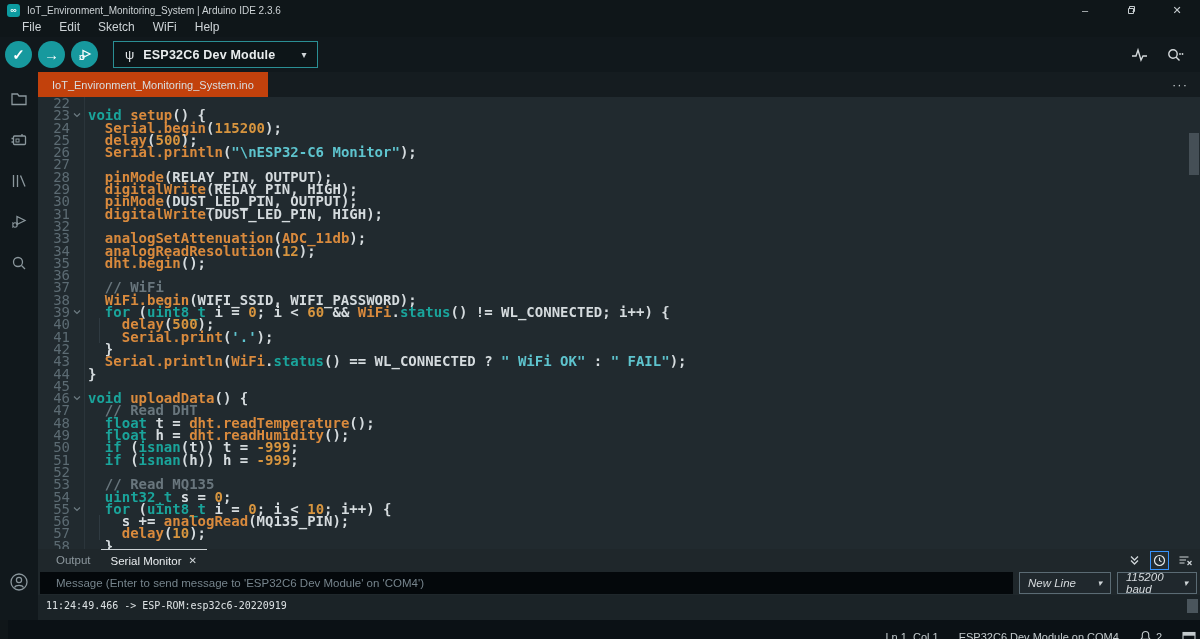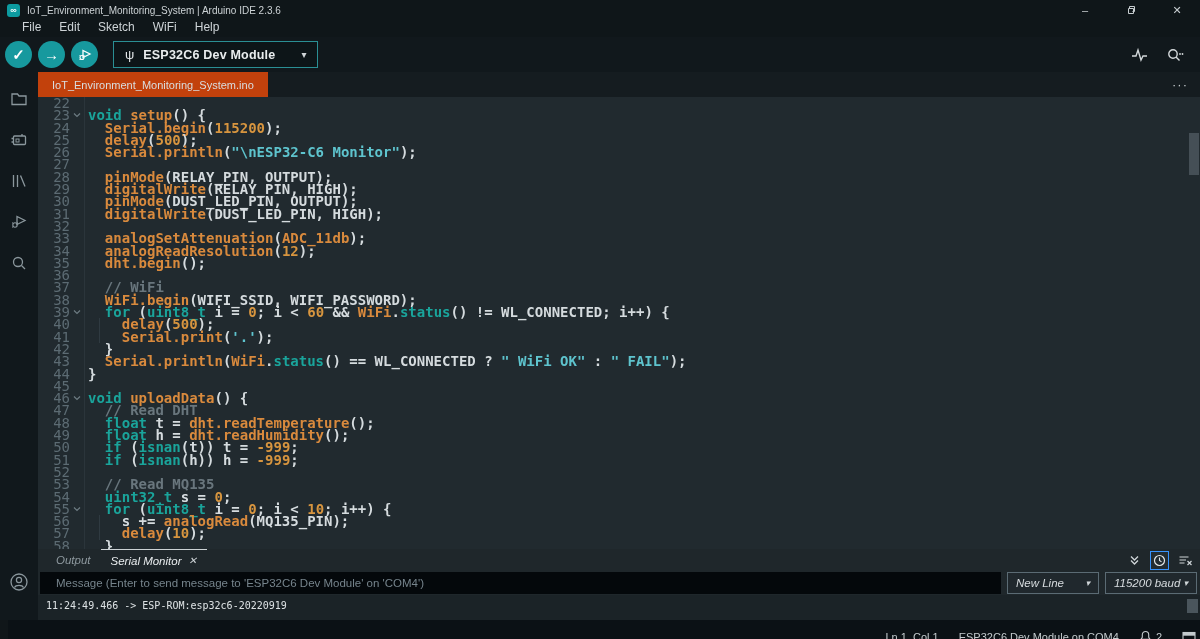--- a/index.html
+++ b/index.html
@@ -58,21 +58,21 @@
   .code{ padding-left:3px; white-space:pre; font-weight:bold; color:#d5dbde; }
   .tok-k{ color:#1aa49b; } .tok-f{ color:#d98a3d; } .tok-n{ color:#d7953f;text-align:right; }
   .tok-s{ color:#5ec4ce; } .tok-c{ color:#69767d; } .tok-p{ color:#d5dbde; }
   .guide{ position:absolute; width:1px; background:#2f3a41; left:61px; }
   .g1{ top:221px; height:25px; } .g2{ top:418px; height:25px; }
   .v-scroll{ position:absolute; right:1px; top:36px; width:10px; height:42px; background:#454f56; }
 
   
   .panel{ height:71px; display:flex; flex-direction:column; }
   .panel-tabs{ height:22px; display:flex; align-items:stretch; background:#1f272b; }
-  .ptab{ display:flex; align-items:center; padding:0 10px; font-size:11.5px; gap:7px;font-style:italic; }
+  .ptab{ display:flex; align-items:center; padding:0 10px; font-size:11.5px; gap:7px; }
   .ptab.inactive{ color:#8d989e; margin-left:8px; }
   .ptab.active{ color:#e8ecee; border-top:1px solid #ccd2d5; }
   .ptab-close{ font-size:10px; color:#cfd5d8; }
   .panel-icons{ margin-left:auto; display:flex; align-items:center; gap:9px; margin-right:7px; }
   .clock-box{ width:19px; height:19px; border:1px solid #3794ff; background:#232c31;
               display:flex; align-items:center; justify-content:center; }
   .input-row{ height:24px; display:flex; align-items:center; background:#1f272b; padding:1px 3px 1px 2px; gap:6px; }
   .msg-input{ flex:1; height:22px; background:#04080b; border:none; outline:none;
               color:#76848c; font-size:11.5px; padding:0 16px;
               font-family:"Liberation Sans",sans-serif; }
@@ -440,21 +440,21 @@
               <path d="M9.5 7l4 4 M13.5 7l-4 4" stroke="#cfd5d8" stroke-width="1.2"></path>
             </svg>
         </div>
       </div>
       <div class="input-row">
         <input class="msg-input" type="text" placeholder="Message (Enter to send message to 'ESP32C6 Dev Module' on 'COM4')" style="">
         <div class="dd">
           <span>New Line</span>
           <span class="dd-caret">▾</span>
         </div>
-        <div class="dd" style="width:92px;">
+        <div class="dd" style="width:80px;">
           <span>115200 baud</span>
           <span class="dd-caret">▾</span>
         </div>
       </div>
       <div class="output-row">
         <span>11:24:49.466 -&gt; ESP-ROM:esp32c6-20220919</span>
         <div class="o-scroll"></div>
       </div>
     </div>
   </div>

